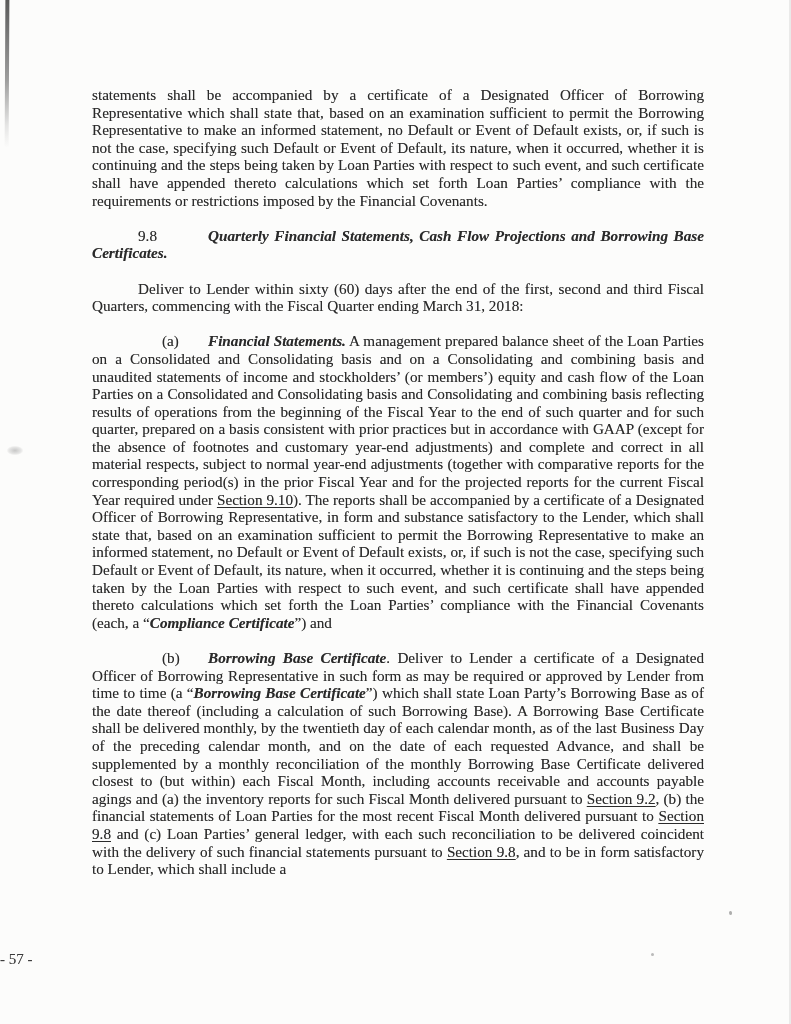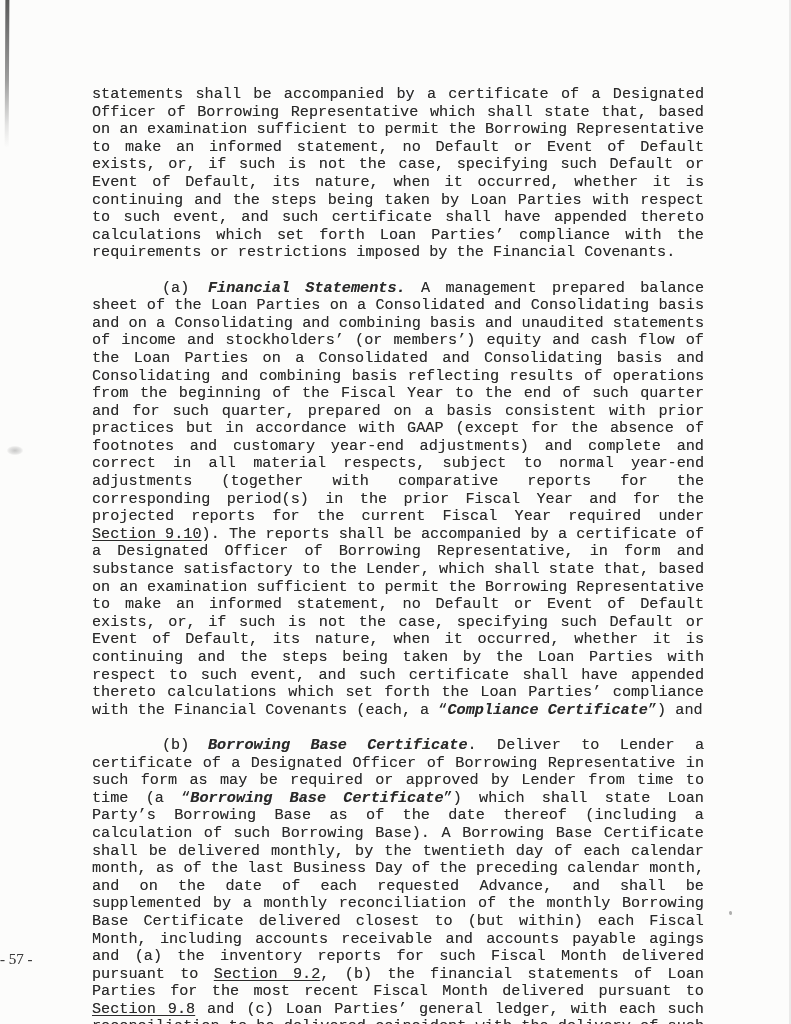--- a/index.html
+++ b/index.html
@@ -21,21 +21,21 @@
   .doc-body {
     position: absolute;
     left: 92px;
     top: 86px;
     width: 612px;
     font-size: 15.2px;
     line-height: 17.6px;
     text-align: justify;
     text-shadow: 0 0 0.6px rgba(45,45,45,0.45);
   }
-  .para { margin: 0 0 17.6px 0; font-family: Liberation Mono, monospace; }
+  .para { margin: 0 0 17.6px 0; }
   .para:last-child { margin-bottom: 0; }
   .k-continuation   { text-indent: 0; }
   .k-section-heading{ text-indent: 46px; }
   .k-body           { text-indent: 46px; }
   .k-subsection     { text-indent: 70px; }
   .para-label { display: inline-block; text-indent: 0; }
   .k-section-heading .para-label { width: 70px; }
   .k-subsection .para-label      { width: 46px; }
   .r-n  { }
   .r-bi { font-weight: bold; font-style: italic; }
@@ -88,19 +88,21 @@
 <div class="page">
 
   <div class="artifact edge-mark-top-left"></div>
   <div class="artifact margin-smudge"></div>
   <div class="artifact speck-1"></div>
   <div class="artifact speck-2"></div>
   <div class="artifact right-edge-shade"></div>
 
   <div class="doc-body" id="doc-body">
       <div class="para k-continuation"><span class="r-n">statements shall be accompanied by a certificate of a Designated Officer of Borrowing Representative which shall state that, based on an examination sufficient to permit the Borrowing Representative to make an informed statement, no Default or Event of Default exists, or, if such is not the case, specifying such Default or Event of Default, its nature, when it occurred, whether it is continuing and the steps being taken by Loan Parties with respect to such event, and such certificate shall have appended thereto calculations which set forth Loan Parties’ compliance with the requirements or restrictions imposed by the Financial Covenants.</span></div>
+      <div class="para k-section-heading"><span class="para-label">9.8</span><span class="r-bi">Quarterly Financial Statements, Cash Flow Projections and Borrowing Base Certificates.</span></div>
+      <div class="para k-body"><span class="r-n">Deliver to Lender within sixty (60) days after the end of the first, second and third Fiscal Quarters, commencing with the Fiscal Quarter ending March 31, 2018:</span></div>
       <div class="para k-subsection"><span class="para-label">(a)</span><span class="r-bi">Financial Statements.</span><span class="r-n"> A management prepared balance sheet of the Loan Parties on a Consolidated and Consolidating basis and on a Consolidating and combining basis and unaudited statements of income and stockholders’ (or members’) equity and cash flow of the Loan Parties on a Consolidated and Consolidating basis and Consolidating and combining basis reflecting results of operations from the beginning of the Fiscal Year to the end of such quarter and for such quarter, prepared on a basis consistent with prior practices but in accordance with GAAP (except for the absence of footnotes and customary year-end adjustments) and complete and correct in all material respects, subject to normal year-end adjustments (together with comparative reports for the corresponding period(s) in the prior Fiscal Year and for the projected reports for the current Fiscal Year required under </span><span class="r-u">Section 9.10</span><span class="r-n">).  The reports shall be accompanied by a certificate of a Designated Officer of Borrowing Representative, in form and substance satisfactory to the Lender, which shall state that, based on an examination sufficient to permit the Borrowing Representative to make an informed statement, no Default or Event of Default exists, or, if such is not the case, specifying such Default or Event of Default, its nature, when it occurred, whether it is continuing and the steps being taken by the Loan Parties with respect to such event, and such certificate shall have appended thereto calculations which set forth the Loan Parties’ compliance with the Financial Covenants (each, a “</span><span class="r-bi">Compliance Certificate</span><span class="r-n">”) and</span></div>
       <div class="para k-subsection"><span class="para-label">(b)</span><span class="r-bi">Borrowing Base Certificate</span><span class="r-n">.  Deliver to Lender a certificate of a Designated Officer of Borrowing Representative in such form as may be required or approved by Lender from time to time (a “</span><span class="r-bi">Borrowing Base Certificate</span><span class="r-n">”) which shall state Loan Party’s Borrowing Base as of the date thereof (including a calculation of such Borrowing Base).  A Borrowing Base Certificate shall be delivered monthly, by the twentieth day of each calendar month, as of the last Business Day of the preceding calendar month, and on the date of each requested Advance, and shall be supplemented by a monthly reconciliation of the monthly Borrowing Base Certificate delivered closest to (but within) each Fiscal Month, including accounts receivable and accounts payable agings and (a) the inventory reports for such Fiscal Month delivered pursuant to </span><span class="r-u">Section 9.2</span><span class="r-n">, (b) the financial statements of Loan Parties for the most recent Fiscal Month delivered pursuant to </span><span class="r-u">Section 9.8</span><span class="r-n"> and (c) Loan Parties’ general ledger, with each such reconciliation to be delivered coincident with the delivery of such financial statements pursuant to </span><span class="r-u">Section 9.8</span><span class="r-n">, and to be in form satisfactory to Lender, which shall include a</span></div>
     </div>
 
   <div class="footer">- 57 -</div>
 
 </div>
 
 </body></html>

